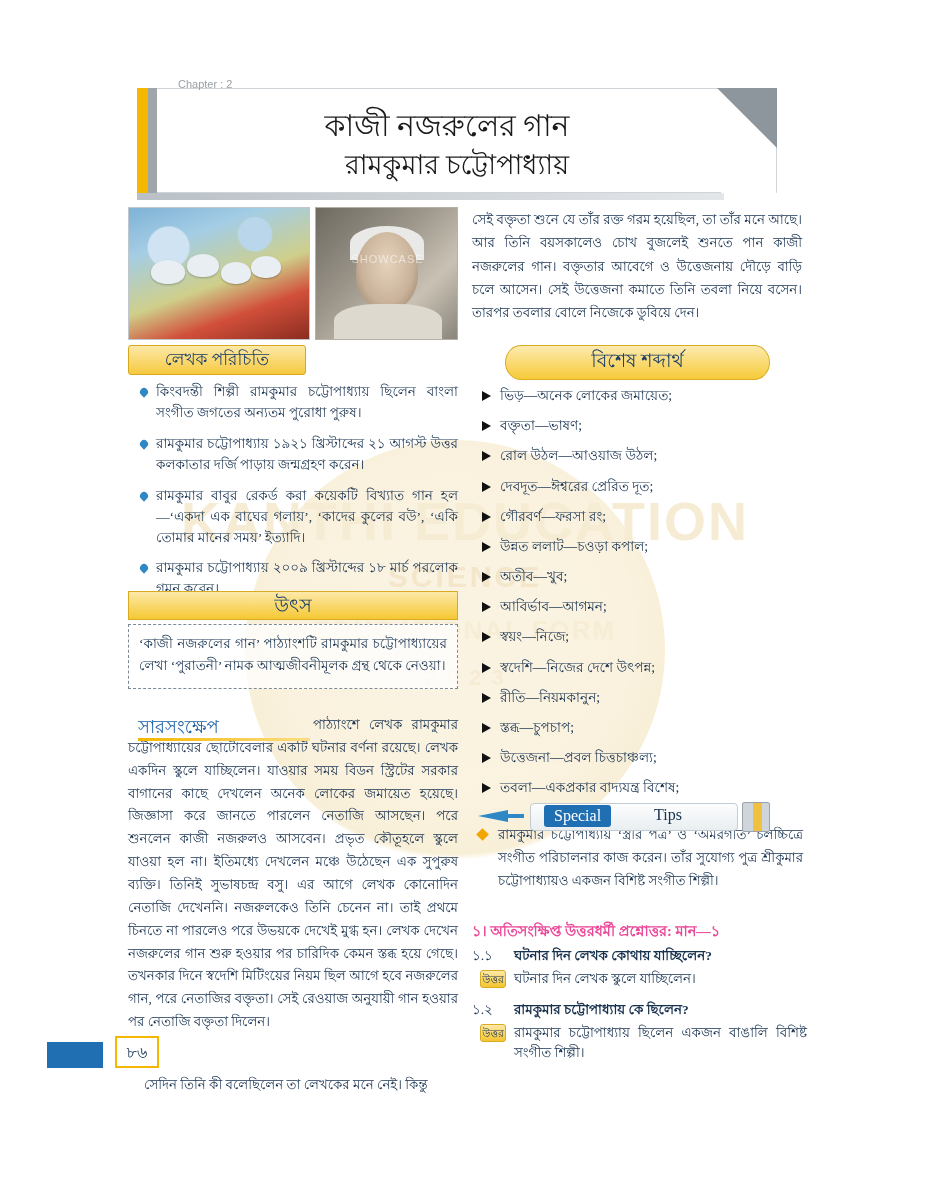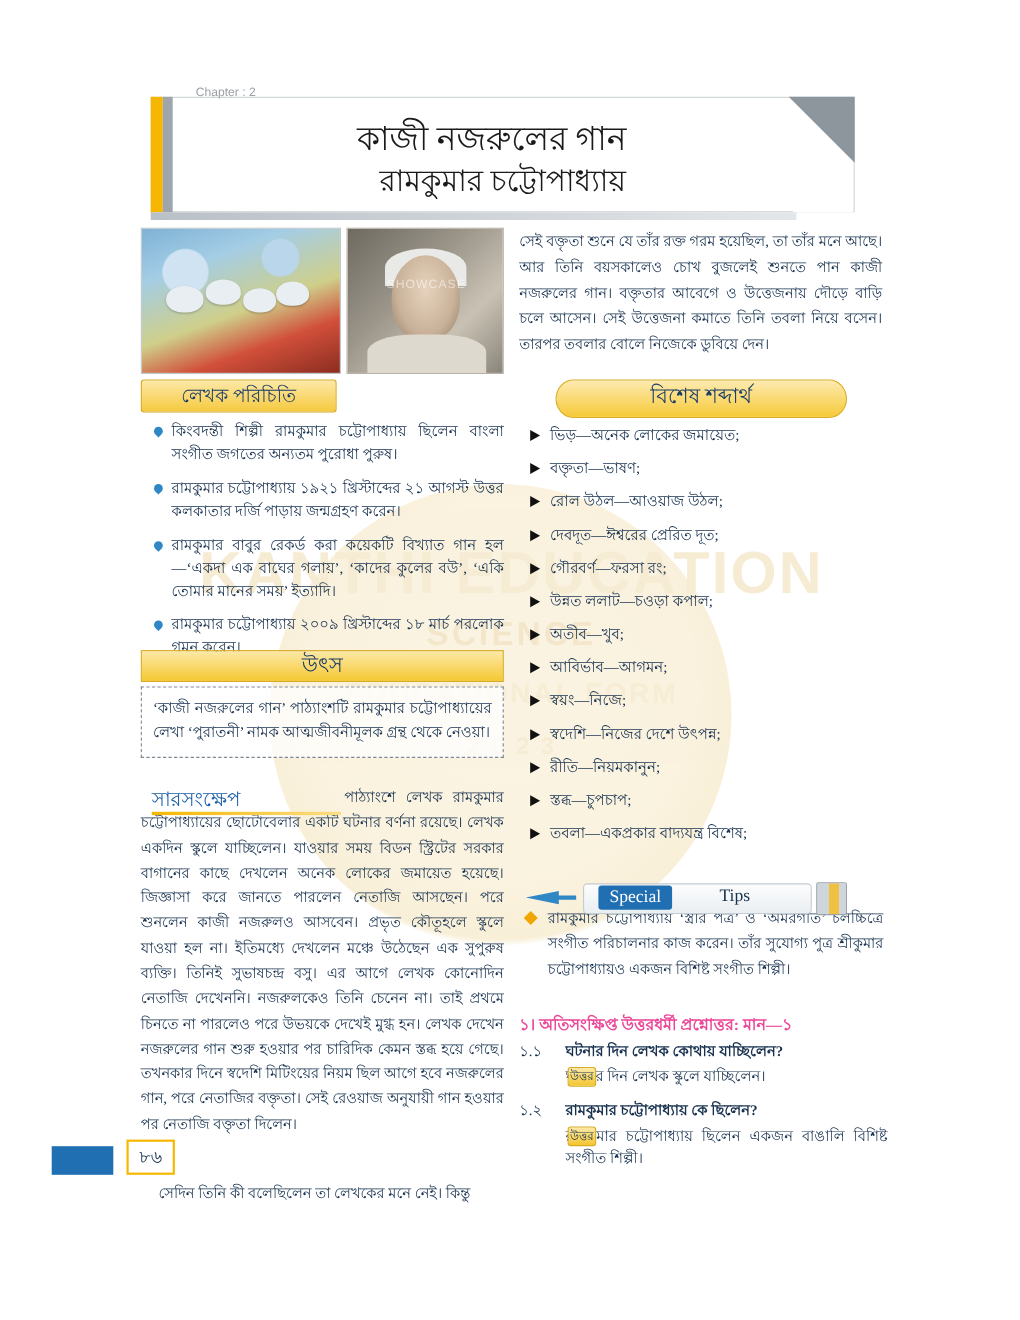--- a/index.html
+++ b/index.html
@@ -517,21 +517,20 @@
     left: 8px; top: 1px;
     width: 26px; height: 18px;
     background: linear-gradient(to bottom,#fde9a8,#f4c52f);
     border: 1px solid #d8ab22;
     border-radius: 3px;
     font-size: 10.5px;
     color: #17314f;
     text-align: center;
     line-height: 17px;
     font-family: "Liberation Serif", serif;
-    margin-left: 36px;
   }
 </style>
 </head>
 <body>
 
 <div class="page">
 
   <div class="watermark">
     <div class="wm-circle"></div>
     <div class="wm-text1">KANTHI EDUCATION</div>
@@ -599,20 +598,21 @@
     <li>রোল উঠল—আওয়াজ উঠল;</li>
     <li>দেবদূত—ঈশ্বরের প্রেরিত দূত;</li>
     <li>গৌরবর্ণ—ফরসা রং;</li>
     <li>উন্নত ললাট—চওড়া কপাল;</li>
     <li>অতীব—খুব;</li>
     <li>আবির্ভাব—আগমন;</li>
     <li>স্বয়ং—নিজে;</li>
     <li>স্বদেশি—নিজের দেশে উৎপন্ন;</li>
     <li>রীতি—নিয়মকানুন;</li>
     <li>স্তব্ধ—চুপচাপ;</li>
+    <li>উত্তেজনা—প্রবল চিত্তচাঞ্চল্য;</li>
     <li>তবলা—একপ্রকার বাদ্যযন্ত্র বিশেষ;</li>
   </ul>
 
   <div class="tips-wrap">
     <div class="tips-band"></div>
     <svg class="tips-arrow" viewBox="0 0 46 20">
       <path d="M0 10 L30 4 L30 8 L46 8 L46 12 L30 12 L30 16 Z" fill="#2f87c6"></path>
     </svg>
     <div class="tips-special">Special</div>
     <div class="tips-tips">Tips</div>

